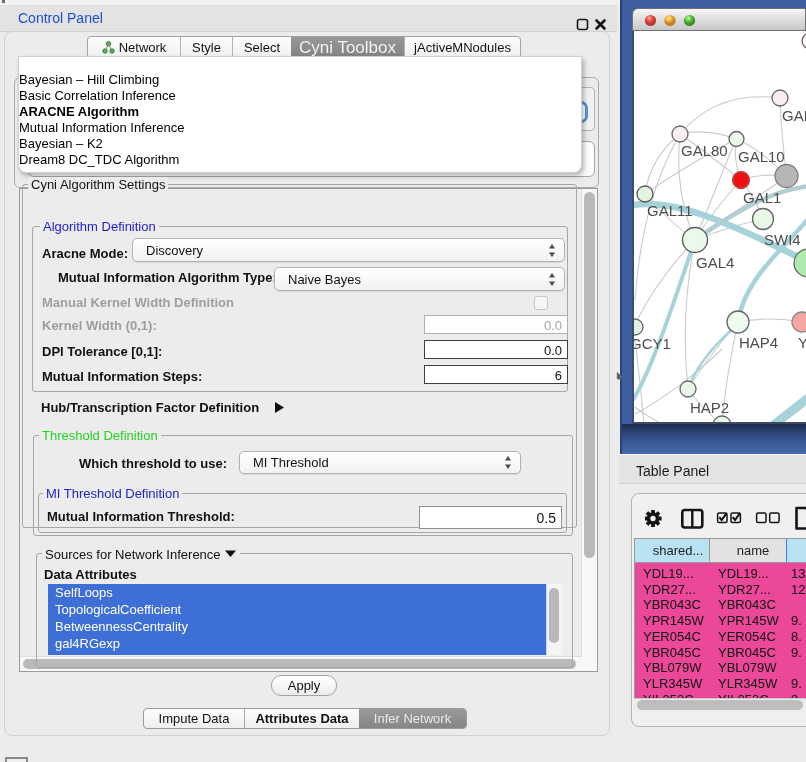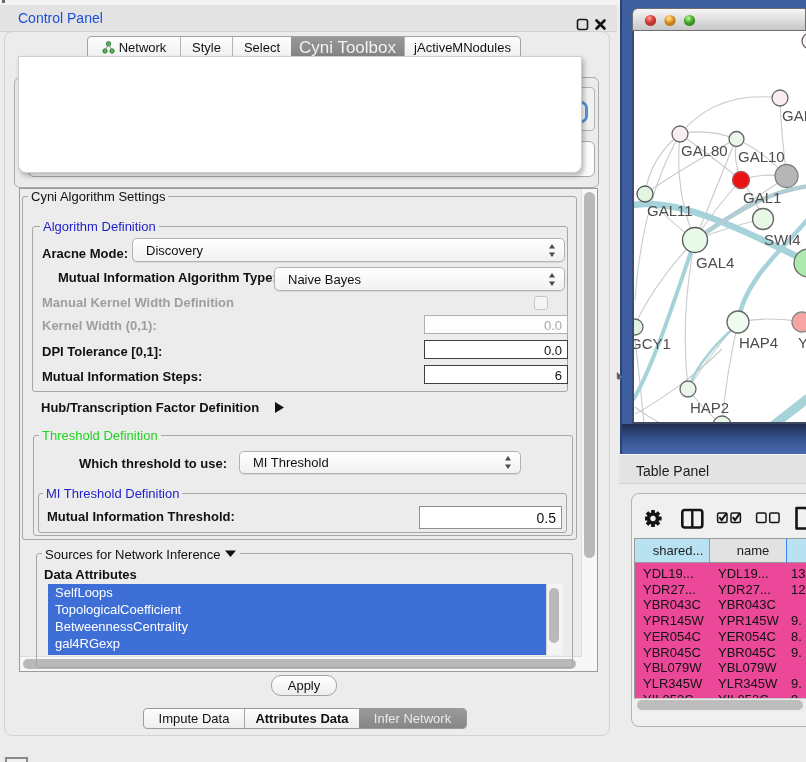--- a/index.html
+++ b/index.html
@@ -47,32 +47,40 @@
         <path d="M6.5 3 L3 10 M6.5 3 L10 10" stroke="#888" stroke-width="1"></path>
       </svg>
     Network</div>
   <div style="width:51px;border-left:1px solid #b3b3b3;display:flex;align-items:center;justify-content:center;font-size:13px;color:#111;">Style</div>
   <div style="width:58px;border-left:1px solid #b3b3b3;display:flex;align-items:center;justify-content:center;font-size:13px;color:#111;">Select</div>
   <div style="width:113px;background:linear-gradient(#989898,#828282);display:flex;align-items:center;justify-content:center;font-size:17px;color:#f2f2f2;">Cyni Toolbox</div>
   <div style="width:115px;border-left:1px solid #b3b3b3;display:flex;align-items:center;justify-content:center;font-size:13px;color:#111;">jActiveMNodules</div>
 </div>
 
 <div class="abs" style="left:18px;top:56px;width:562px;height:115px;background:#fff;border:1px solid #cfcfcf;border-radius:0 0 8px 8px;box-shadow:2px 3px 5px rgba(0,0,0,0.28);">
+  <div style="position:absolute;left:0px;top:15px;font-size:13px;color:#000;line-height:16px;">
+    Bayesian – Hill Climbing<br>
+    Basic Correlation Inference<br>
+    <b>ARACNE Algorithm</b><br>
+    Mutual Information Inference<br>
+    Bayesian – K2<br>
+    Dream8 DC_TDC Algorithm
+  </div>
 </div>
 
 <div class="abs" style="left:19px;top:188px;width:577px;height:482px;border:1px solid #9b9b9b;background:#ececec;overflow:hidden;">
 
   <div class="abs" style="right:0;top:0;width:15px;height:482px;background:#f7f7f7;border-left:1px solid #dedede;"></div>
   <div class="abs" style="right:2px;top:3px;width:11px;height:366px;background:#b9b9b9;border-radius:6px;"></div>
 
   <div class="abs" style="left:0;bottom:0;width:562px;height:14px;background:#f7f7f7;border-top:1px solid #dedede;"></div>
   <div class="abs" style="left:3px;bottom:2px;width:553px;height:10px;background:#b9b9b9;border-radius:6px;"></div>
 </div>
 
-<div class="grp" style="left:22px;top:184px;width:553px;height:342px;margin-top:12px;">
+<div class="grp" style="left:22px;top:184px;width:553px;height:342px;">
   <div class="gtt" style="left:5px;color:#111;">Cyni Algorithm Settings</div>
 </div>
 
 <div class="grp" style="left:32px;top:226px;width:534px;height:164px;">
   <div class="gtt" style="left:7px;color:#2222cc;">Algorithm Definition</div>
 </div>
 <div class="abs lbl" style="left:42px;top:246px;">Aracne Mode:</div>
 <div class="combo" style="left:132px;top:238px;width:431px;height:22px;">
   <div class="ct">Discovery</div>
   <svg class="ar" width="8" height="15" style="top:4px;">

